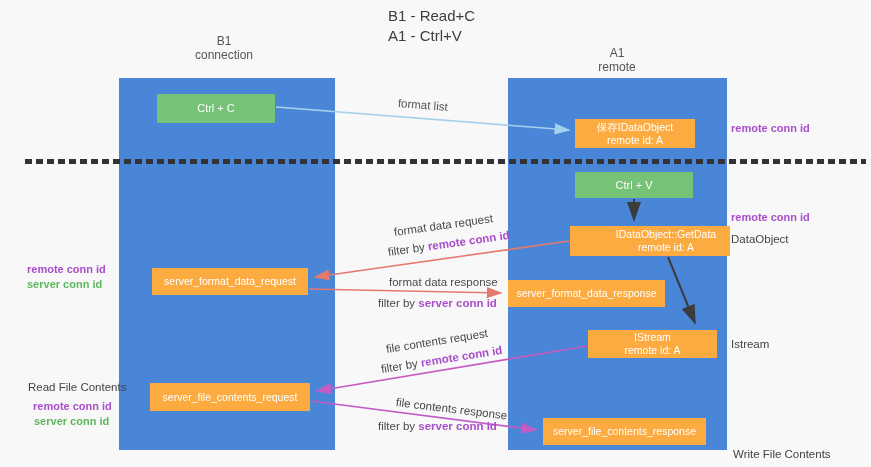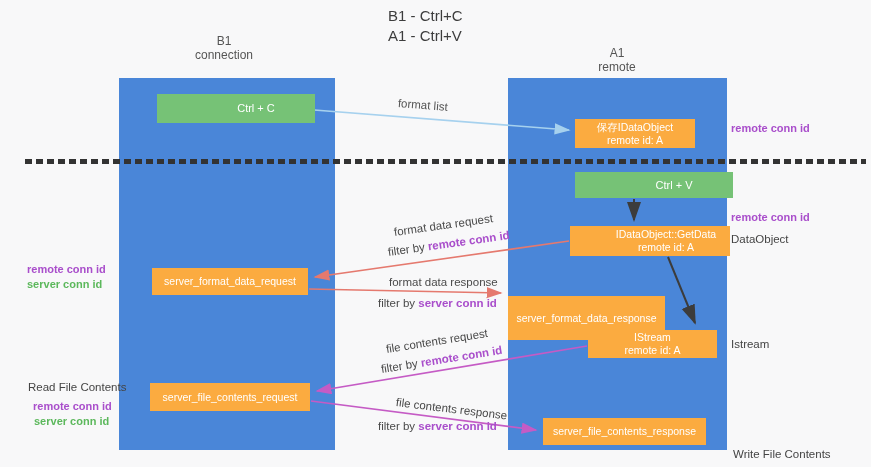--- a/index.html
+++ b/index.html
@@ -14,38 +14,38 @@
     position:absolute;left:25px;top:159px;width:841px;height:5px;z-index:3;
     background:repeating-linear-gradient(90deg,#333 0 7px,transparent 7px 11px);
   }
   .arrows{position:absolute;left:0;top:0;z-index:4;pointer-events:none;}
   .node{
     position:absolute;z-index:5;display:flex;flex-direction:column;
     align-items:center;justify-content:center;text-align:center;
     color:#fff;font-size:10.5px;line-height:13px;
   }
   .node.orange{background:#fbab40;}
-  .node.green{background:#76c276;font-size:11px;padding-left:40px;}
+  .node.green{background:#76c276;font-size:11px;}
   .lbl{position:absolute;z-index:6;font-size:11.5px;color:#4a4a4a;white-space:nowrap;}
   .lbl .key{font-weight:bold;}
   .purple{color:#a94ecb;font-weight:bold;}
   .greenkey{color:#5cb85c;font-weight:bold;}
   .rot-up8{transform:rotate(-8deg);transform-origin:left center;}
   .rot-up9{transform:rotate(-9deg);transform-origin:left center;}
   .rot-dn4{transform:rotate(4.5deg);transform-origin:left center;}
   .rot-dn7{transform:rotate(7deg);transform-origin:left center;}
   .side{font-size:11.5px;color:#444;}
 </style>
 </head>
 <body>
 
 <div class="stage">
 
   <div class="title">
-    <div>B1 - Ctrl+C</div>
+    <div>B1 - Read+C</div>
     <div>A1 - Ctrl+V</div>
   </div>
 
   <div class="lane-header" style="left:169px;top:34px;width:110px;">
     <div>B1</div>
     <div>connection</div>
   </div>
   <div class="lane-header" style="left:562px;top:46px;width:110px;">
     <div>A1</div>
     <div>remote</div>
@@ -95,21 +95,21 @@
 
   <div class="node orange" style="left:570px;top:226px;width:128px;height:30px;padding-left:32px;">
     <span>IDataObject::GetData</span>
     <span>remote id: A</span>
   </div>
 
   <div class="node orange" style="left:152px;top:268px;width:156px;height:27px;">
     <span>server_format_data_request</span>
   </div>
 
-  <div class="node orange" style="left:508px;top:296px;width:157px;height:44px;">
+  <div class="node orange" style="left:508px;top:280px;width:157px;height:27px;">
     <span>server_format_data_response</span>
   </div>
 
   <div class="node orange" style="left:588px;top:330px;width:129px;height:28px;">
     <span>IStream</span>
     <span>remote id: A</span>
   </div>
 
   <div class="node orange" style="left:543px;top:418px;width:163px;height:27px;">
     <span>server_file_contents_response</span>

